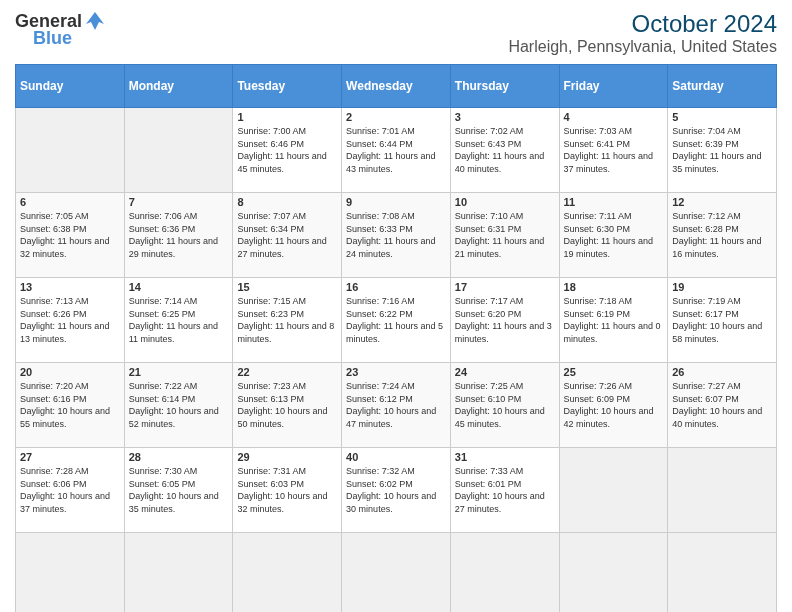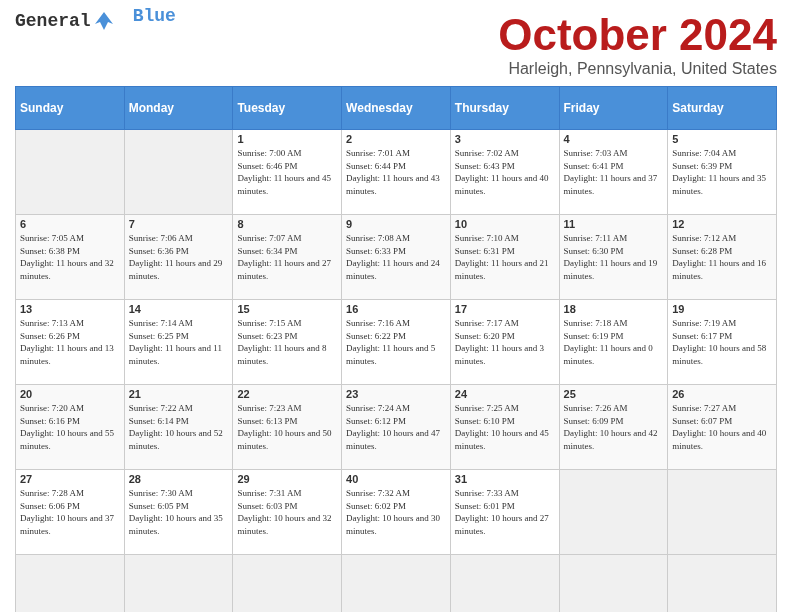--- a/index.html
+++ b/index.html
@@ -11,35 +11,34 @@
       padding: 10px 15px 15px 15px;
     }
     .header {
       display: flex;
       justify-content: space-between;
       align-items: flex-start;
       margin-bottom: 8px;
     }
     .logo {
       display: flex;
-      flex-direction: row;
+      flex-direction: column;
       align-items: flex-start;
-      font-family: Liberation Mono, monospace;
     }
     .logo-row {
       display: flex;
       align-items: center;
     }
     .title-section {
       text-align: right;
     }
     .month-title {
-      font-size: 44px;
-      font-weight: bold;
-      color: #b91c1c;
+      font-size: 24px;
+      font-weight: normal;
+      color: #0c4a6e;
     }
     .location-title {
       font-size: 16px;
       color: #555;
     }
     .calendar {
       width: 100%;
       border-collapse: collapse;
       table-layout: fixed;
     }
@@ -67,21 +66,20 @@
     }
     .day-number {
       font-size: 11px;
       font-weight: bold;
       margin-bottom: 2px;
     }
     .day-info {
       font-size: 9px;
       line-height: 1.4;
       color: #333;
-      font-family: Liberation Serif, serif;
     }
     .empty-cell {
       background: #f0f0f0 !important;
     }
   </style>
 </head>
 <body>
 
 <div class="header">
   <div class="logo">

